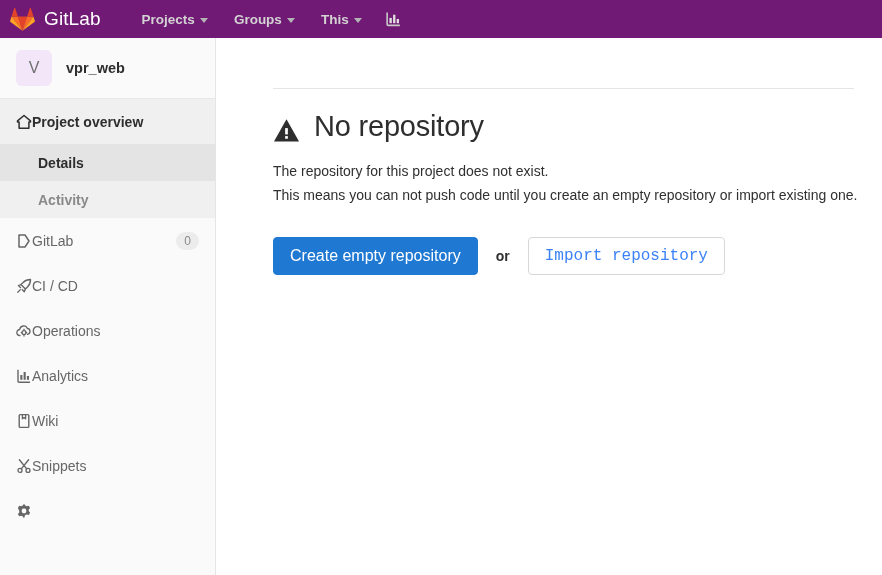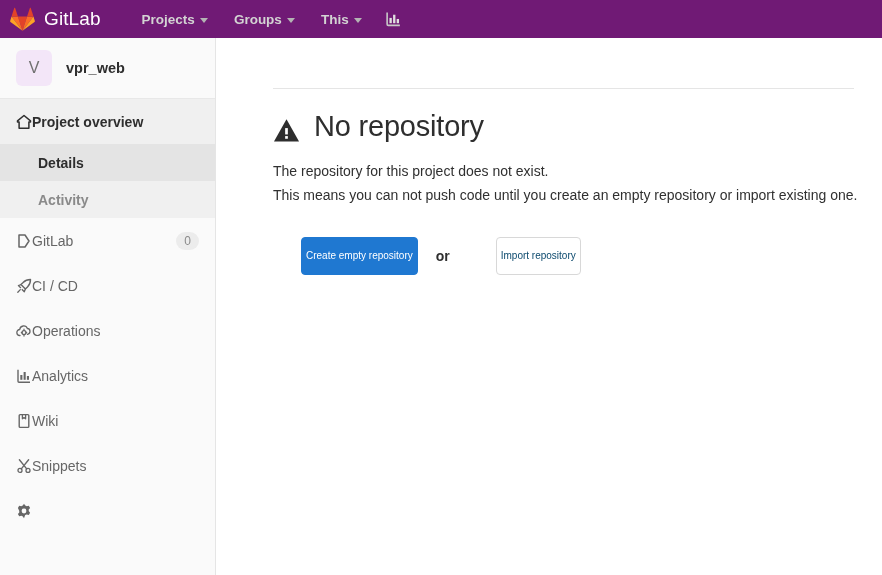--- a/index.html
+++ b/index.html
@@ -174,37 +174,37 @@
     color: #303030;
   }
   .btn-row {
     margin-top: 30px;
     display: flex;
     align-items: center;
     gap: 18px;
   }
   .btn {
     font-family: "Liberation Sans", sans-serif;
-    font-size: 10px;
+    font-size: 16px;
     border-radius: 4px;
-    padding: 9px 4px;
+    padding: 9px 16px;
     cursor: pointer;
     line-height: 18px;
     white-space: nowrap;
-    margin-left: 28px;
   }
   .btn-primary {
     background: #1f78d1;
     color: #fff;
     border: 1px solid #1f78d1;
   }
   .btn-secondary {
     background: #fff;
-    color: #0c4a6e;
+    color: #3b82f6;
     border: 1px solid #d8d8d8;
+    font-family: Liberation Mono, monospace;
   }
   .or-text {
     font-size: 14px;
     font-weight: bold;
     color: #303030;
   }
 </style>
 </head>
 <body>
 

